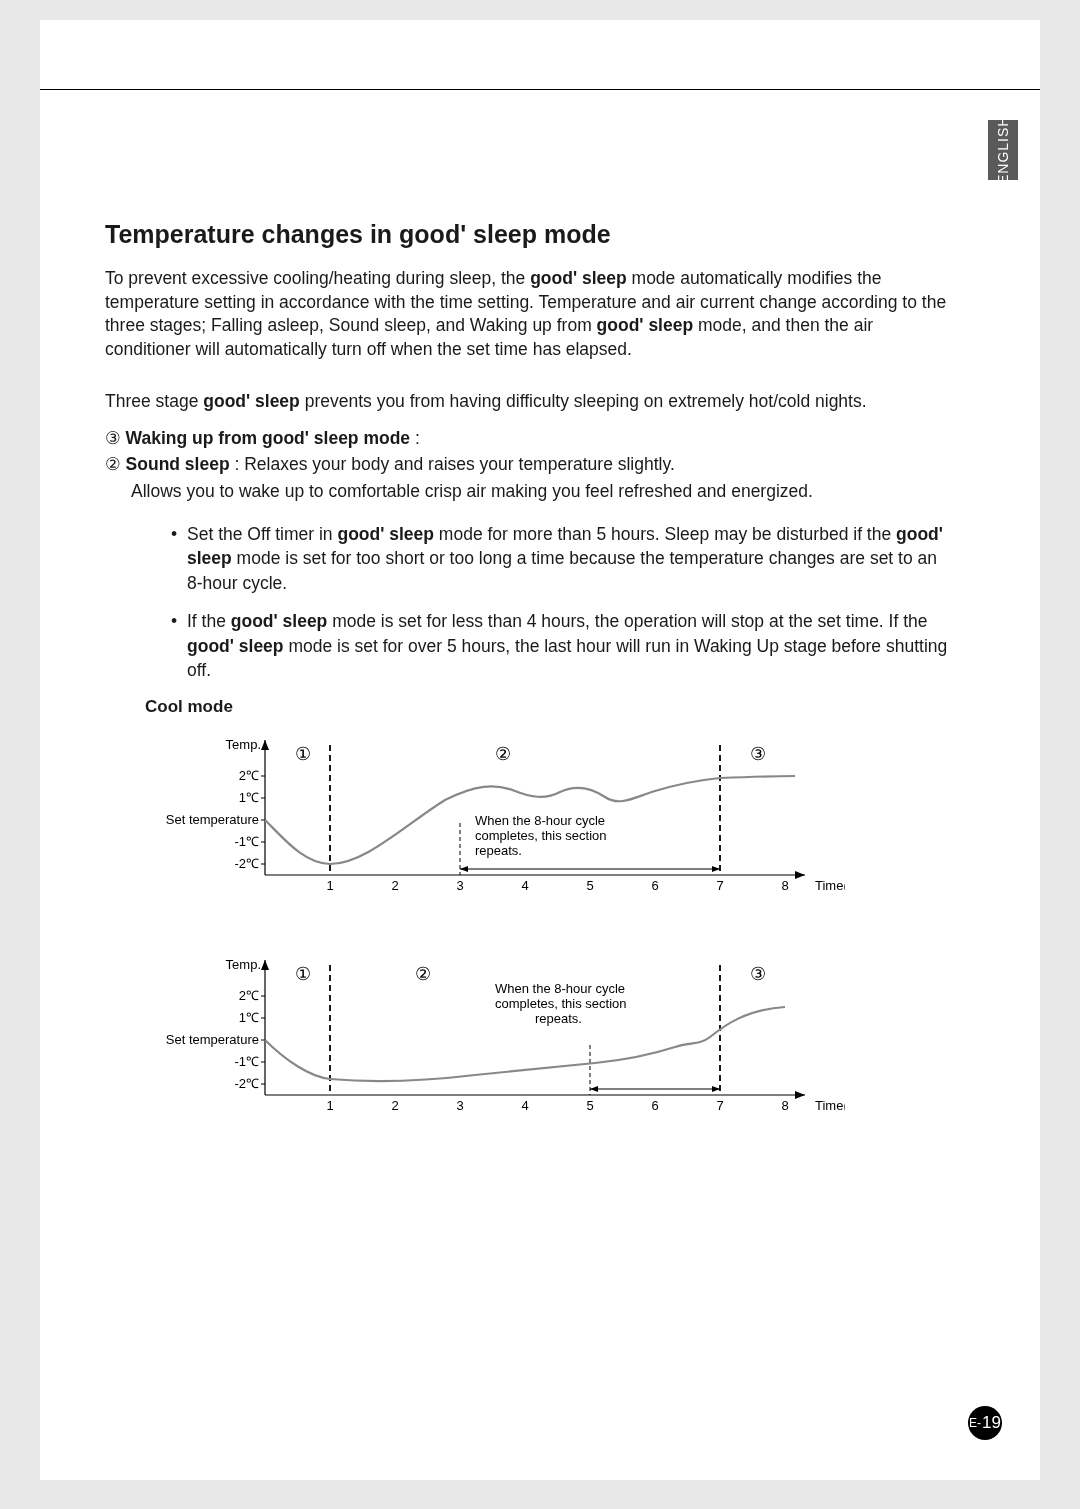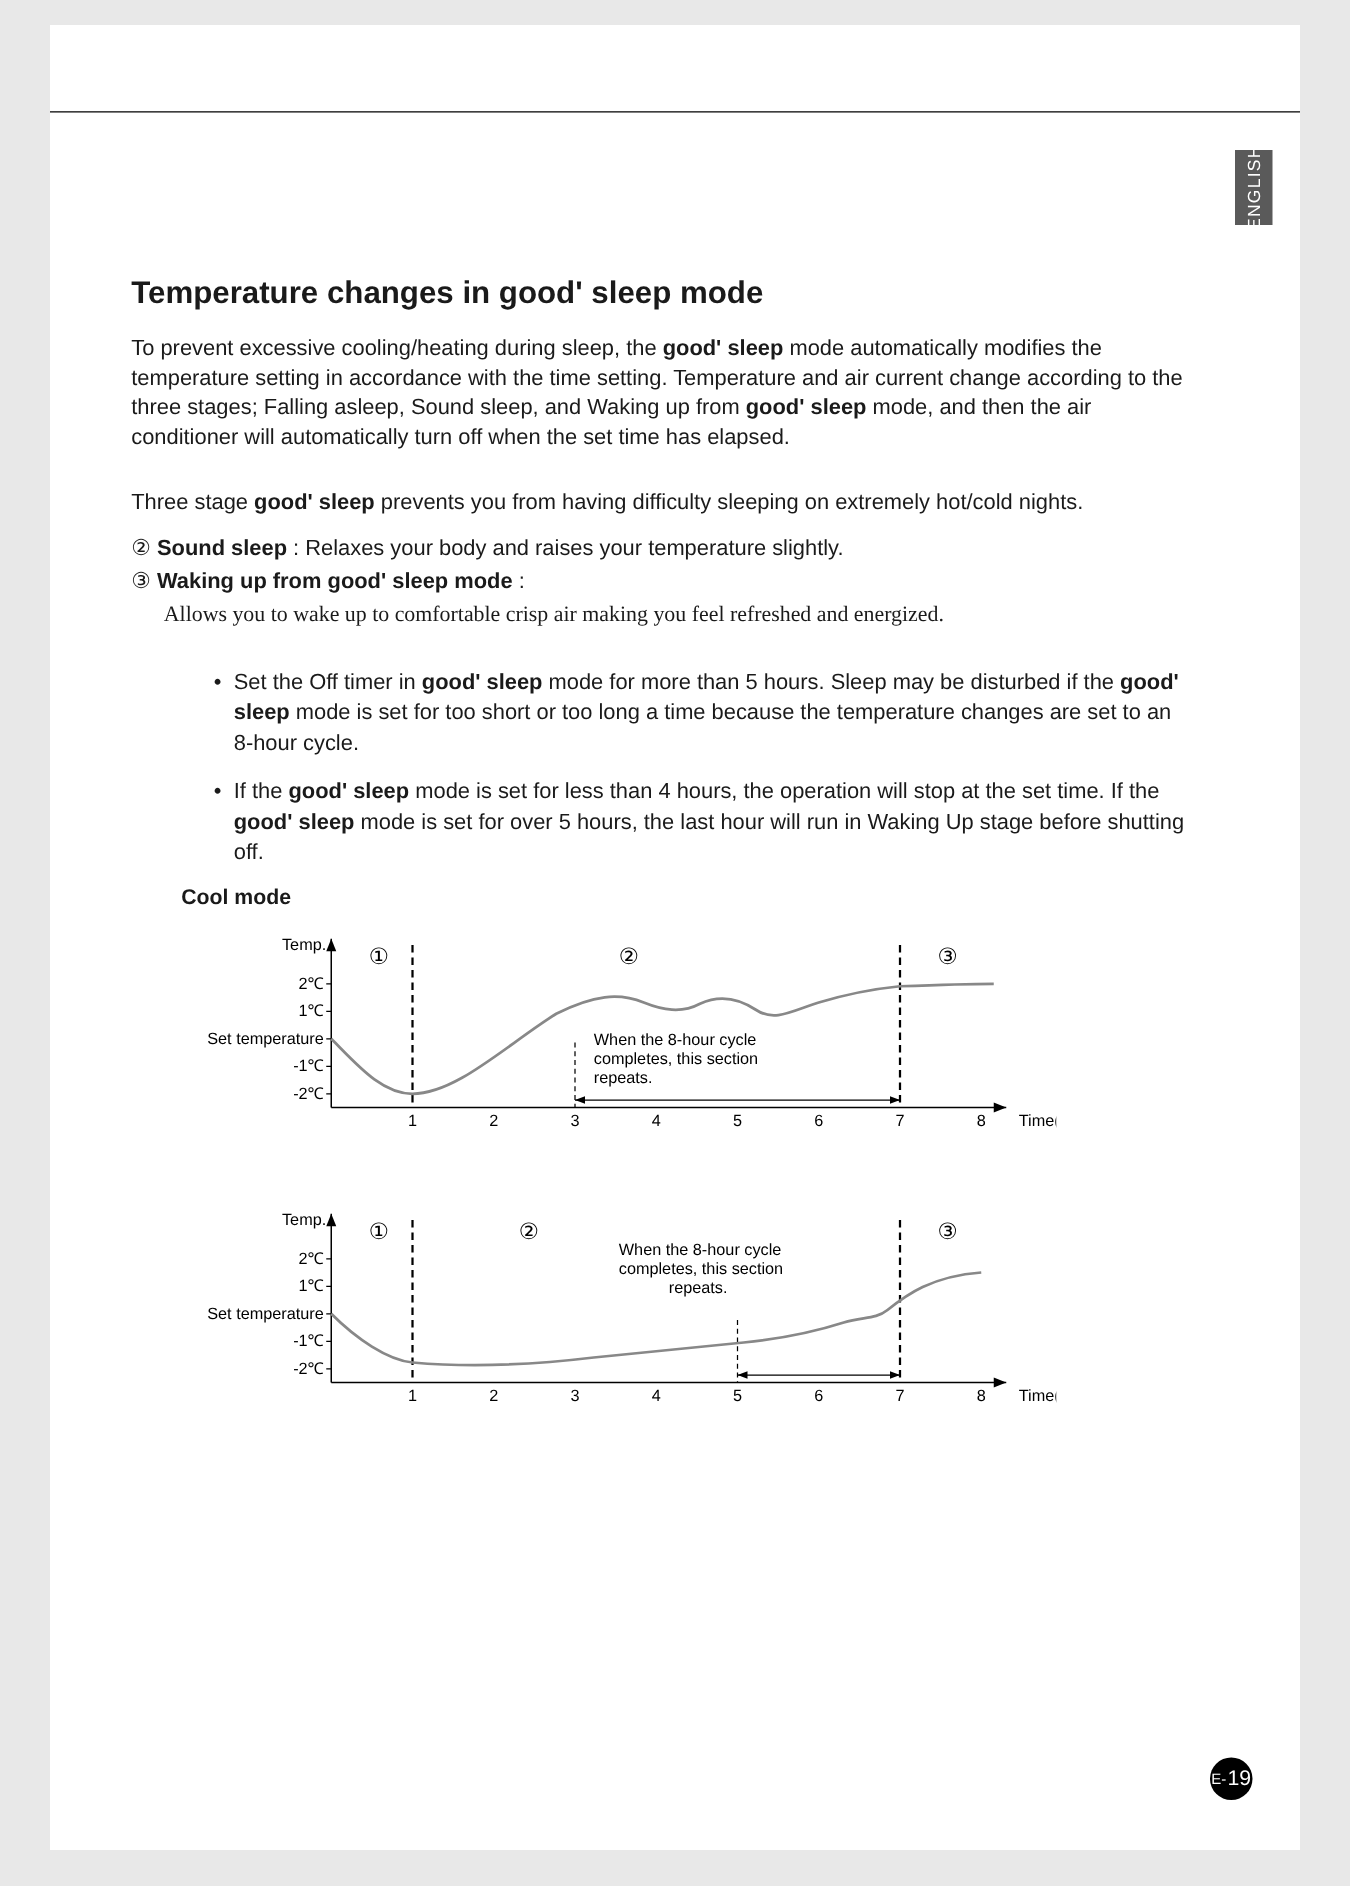--- a/index.html
+++ b/index.html
@@ -63,24 +63,23 @@
     font-size: 17.5px;
     line-height: 1.35;
     margin-bottom: 12px;
   }
   .stages p {
     font-size: 17.5px;
     line-height: 1.5;
   }
   .stages .indent {
     padding-left: 26px;
-    font-family: Liberation Serif, serif;
   }
   .bullets {
-    margin-top: 29px;
+    margin-top: 18px;
     padding-left: 70px;
   }
   .bullets li {
     font-size: 17.5px;
     line-height: 1.4;
     list-style: none;
     position: relative;
     margin-bottom: 14px;
     padding-left: 12px;
   }
@@ -125,26 +124,26 @@
     <p class="intro">
       <span>To prevent excessive cooling/heating during sleep, the </span><span class="gs">good' sleep</span><span> mode automatically modifies the temperature setting in accordance with the time setting. Temperature and air current change according to the three stages; Falling asleep, Sound sleep, and Waking up from </span><span class="gs">good' sleep</span><span> mode, and then the air conditioner will automatically turn off when the set time has elapsed.</span>
     </p>
 
     <p class="sub">
       <span>Three stage </span><span class="gs">good' sleep</span><span> prevents you from having difficulty sleeping on extremely hot/cold nights.</span>
     </p>
 
     <div class="stages">
       <p>
+        <span>③</span>
+        <span class="b"><span>Waking up from </span><span class="gs">good' sleep</span><span> mode</span></span><span> :</span>
+      </p>
+      <p>
         <span>②</span>
         <span class="b">Sound sleep</span><span> : Relaxes your body and raises your temperature slightly.</span>
-      </p>
-      <p>
-        <span>③</span>
-        <span class="b"><span>Waking up from </span><span class="gs">good' sleep</span><span> mode</span></span><span> :</span>
       </p>
       <p class="indent">Allows you to wake up to comfortable crisp air making you feel refreshed and energized.</p>
     </div>
 
     <ul class="bullets">
       <li>
         <span>Set the Off timer in </span><span class="gs">good' sleep</span><span> mode for more than 5 hours. Sleep may be disturbed if the </span><span class="gs">good' sleep</span><span> mode is set for too short or too long a time because the temperature changes are set to an 8-hour cycle.</span>
       </li>
       <li>
         <span>If the </span><span class="gs">good' sleep</span><span> mode is set for less than 4 hours, the operation will stop at the set time. If the </span><span class="gs">good' sleep</span><span> mode is set for over 5 hours, the last hour will run in Waking Up stage before shutting off.</span>

